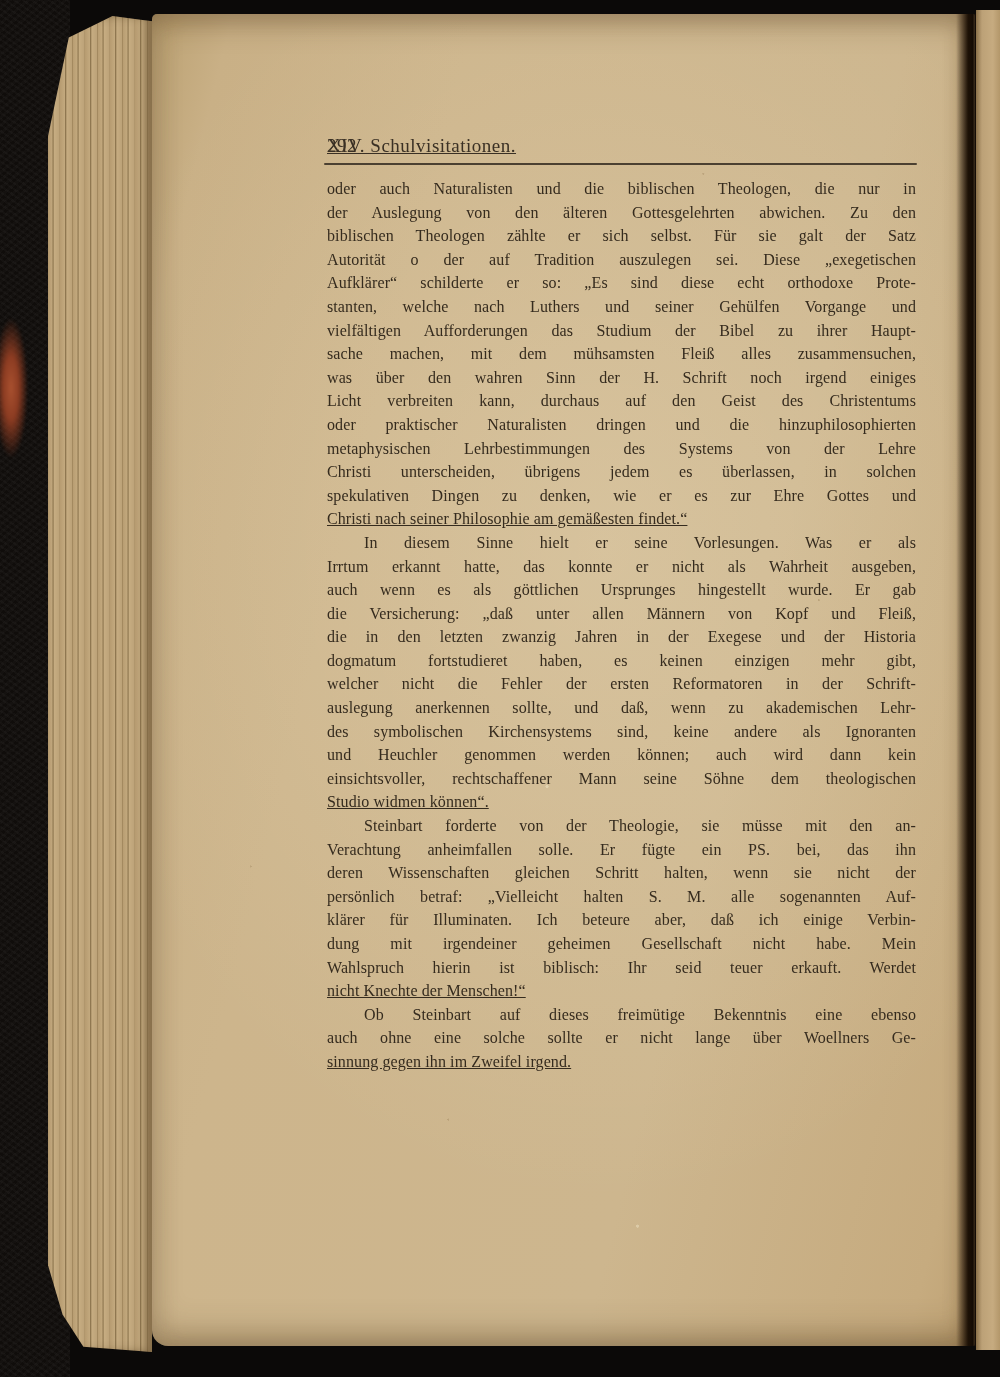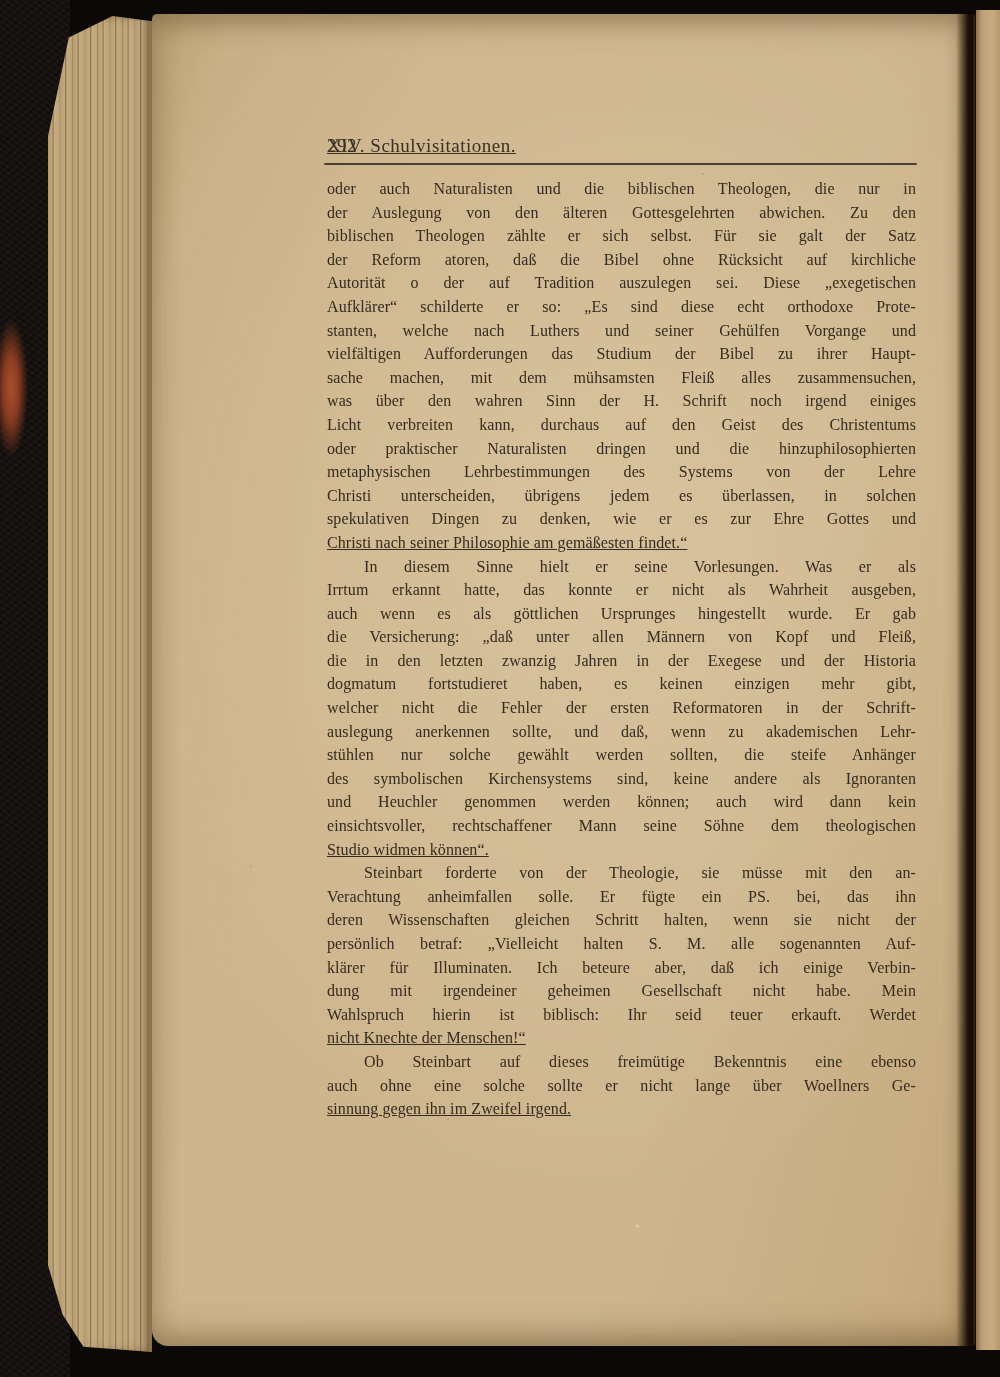--- a/index.html
+++ b/index.html
@@ -113,21 +113,20 @@
     <div class="header-row">
       <span class="pagenum">292</span>
       <span class="chapter">XIV. Schulvisitationen.</span>
     </div>
     <div class="rule"></div>
     <div class="text-block" style="color: rgb(53, 43, 30);">
         <div class="para">
           <div class="line">oder auch Naturalisten und die biblischen Theologen, die nur in</div>
           <div class="line">der Auslegung von den älteren Gottesgelehrten abwichen. Zu den</div>
           <div class="line">biblischen Theologen zählte er sich selbst. Für sie galt der Satz</div>
-          <div class="line">der Reform atoren, daß die Bibel ohne Rücksicht auf kirchliche</div>
           <div class="line">Autorität o der auf Tradition auszulegen sei. Diese „exegetischen</div>
           <div class="line">Aufklärer“ schilderte er so: „Es sind diese echt orthodoxe Prote-</div>
           <div class="line">stanten, welche nach Luthers und seiner Gehülfen Vorgange und</div>
           <div class="line">vielfältigen Aufforderungen das Studium der Bibel zu ihrer Haupt-</div>
           <div class="line">sache machen, mit dem mühsamsten Fleiß alles zusammensuchen,</div>
           <div class="line">was über den wahren Sinn der H. Schrift noch irgend einiges</div>
           <div class="line">Licht verbreiten kann, durchaus auf den Geist des Christentums</div>
           <div class="line">oder praktischer Naturalisten dringen und die hinzuphilosophierten</div>
           <div class="line">metaphysischen Lehrbestimmungen des Systems von der Lehre</div>
           <div class="line">Christi unterscheiden, übrigens jedem es überlassen, in solchen</div>
@@ -136,21 +135,20 @@
         </div>
         <div class="para indent">
           <div class="line">In diesem Sinne hielt er seine Vorlesungen. Was er als</div>
           <div class="line">Irrtum erkannt hatte, das konnte er nicht als Wahrheit ausgeben,</div>
           <div class="line">auch wenn es als göttlichen Ursprunges hingestellt wurde. Er gab</div>
           <div class="line">die Versicherung: „daß unter allen Männern von Kopf und Fleiß,</div>
           <div class="line">die in den letzten zwanzig Jahren in der Exegese und der Historia</div>
           <div class="line">dogmatum fortstudieret haben, es keinen einzigen mehr gibt,</div>
           <div class="line">welcher nicht die Fehler der ersten Reformatoren in der Schrift-</div>
           <div class="line">auslegung anerkennen sollte, und daß, wenn zu akademischen Lehr-</div>
-          <div class="line">stühlen nur solche gewählt werden sollten, die steife Anhänger</div>
           <div class="line">des symbolischen Kirchensystems sind, keine andere als Ignoranten</div>
           <div class="line">und Heuchler genommen werden können; auch wird dann kein</div>
           <div class="line">einsichtsvoller, rechtschaffener Mann seine Söhne dem theologischen</div>
           <div class="line last">Studio widmen können“.</div>
         </div>
         <div class="para indent">
           <div class="line">Steinbart forderte von der Theologie, sie müsse mit den an-</div>
           <div class="line">Verachtung anheimfallen solle. Er fügte ein PS. bei, das ihn</div>
           <div class="line">deren Wissenschaften gleichen Schritt halten, wenn sie nicht der</div>
           <div class="line">persönlich betraf: „Vielleicht halten S. M. alle sogenannten Auf-</div>

